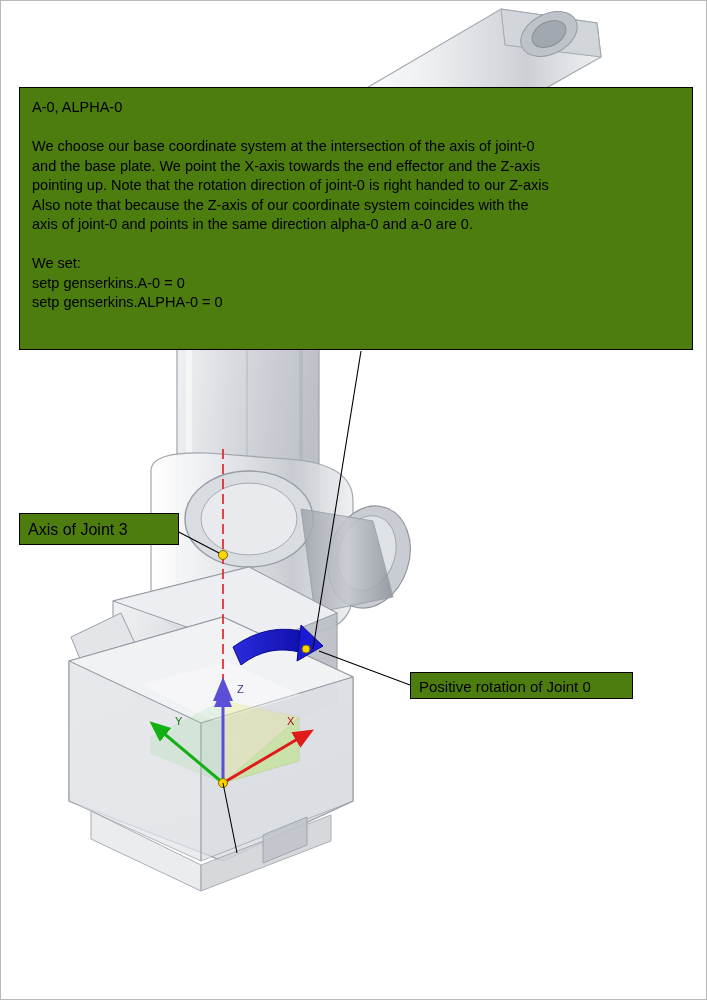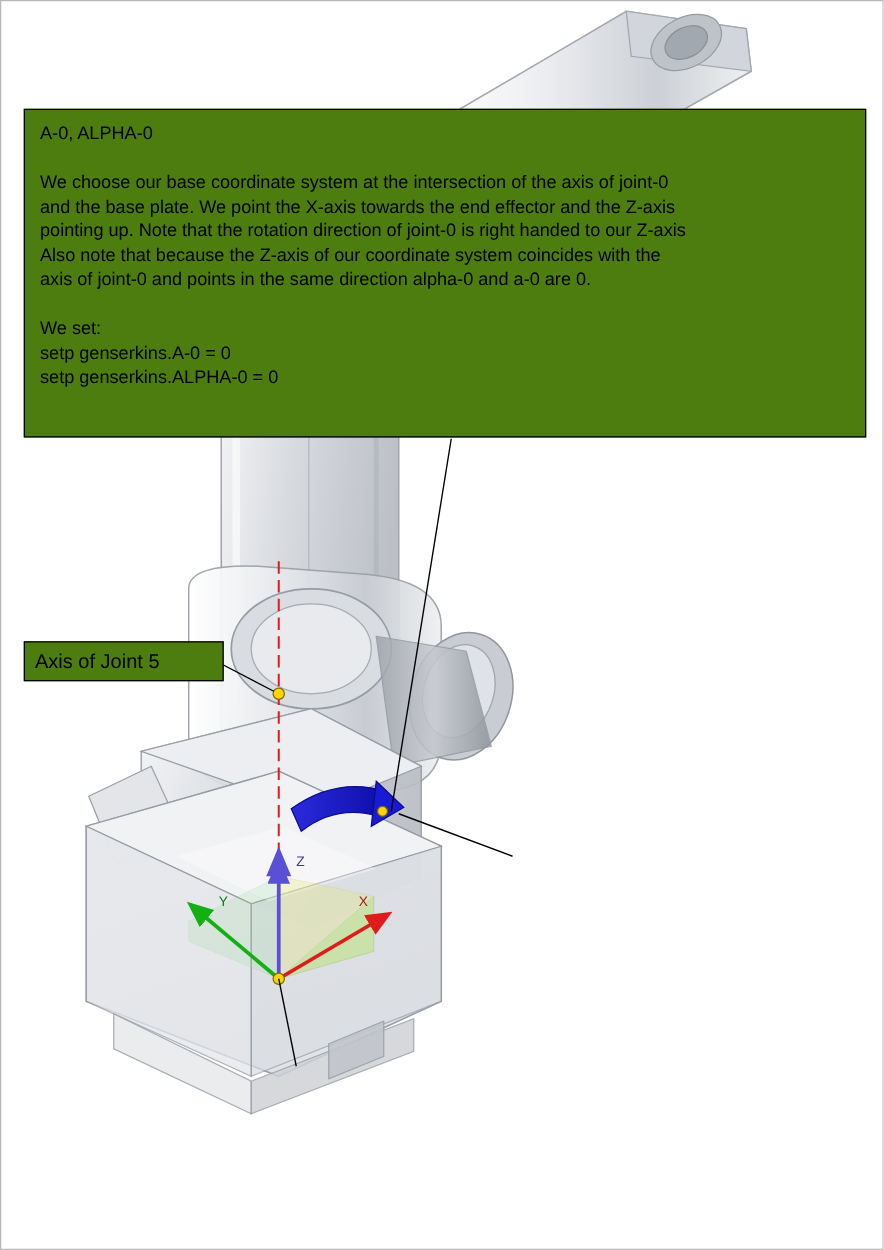--- a/index.html
+++ b/index.html
@@ -198,16 +198,17 @@
 We choose our base coordinate system at the intersection of the axis of joint-0
 and the base plate. We point the X-axis towards the end effector and the Z-axis
 pointing up. Note that the rotation direction of joint-0 is right handed to our Z-axis
 Also note that because the Z-axis of our coordinate system coincides with the
 axis of joint-0 and points in the same direction alpha-0 and a-0 are 0.
 
 We set:
 setp genserkins.A-0 = 0
 setp genserkins.ALPHA-0 = 0</div>
 
-  <div class="callout" id="label-axis-joint0">Axis of Joint 5</div>
-
+  <div class="callout" id="label-axis-joint0">Axis of Joint 3</div>
+
+  <div class="callout" id="label-positive-rotation">Positive rotation of Joint 0</div>
 
 </div>
 
 </body></html>

